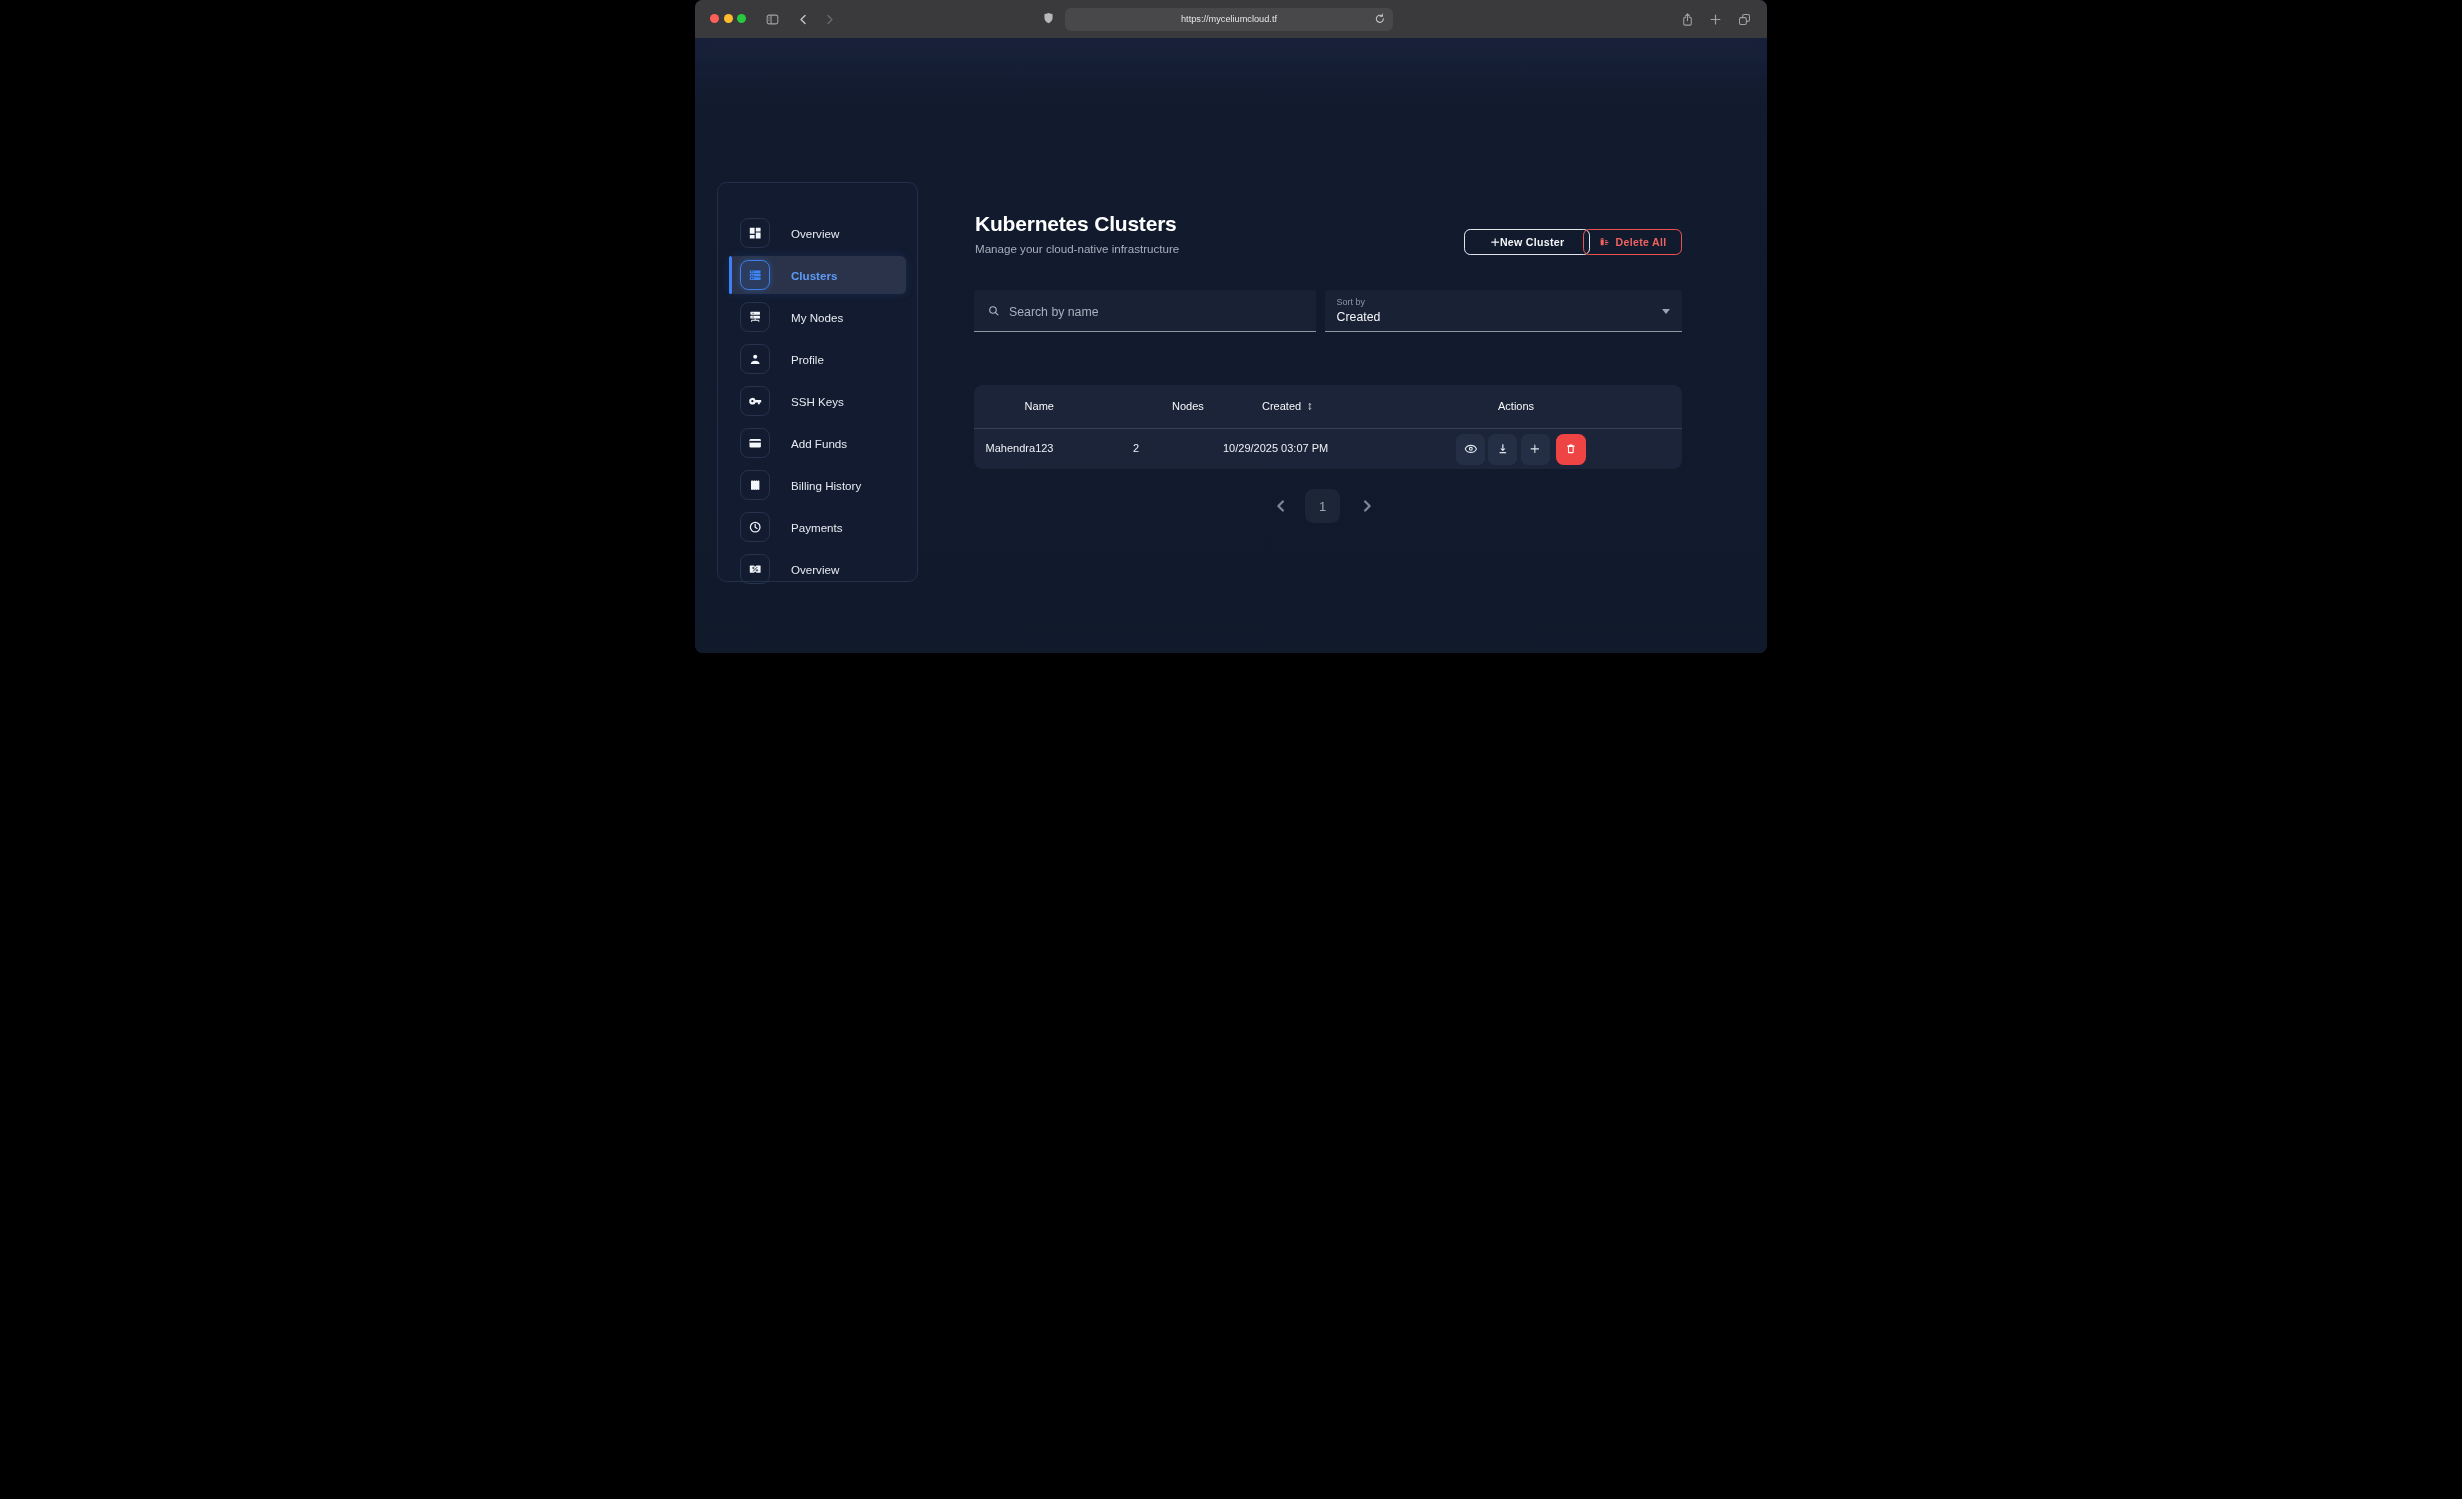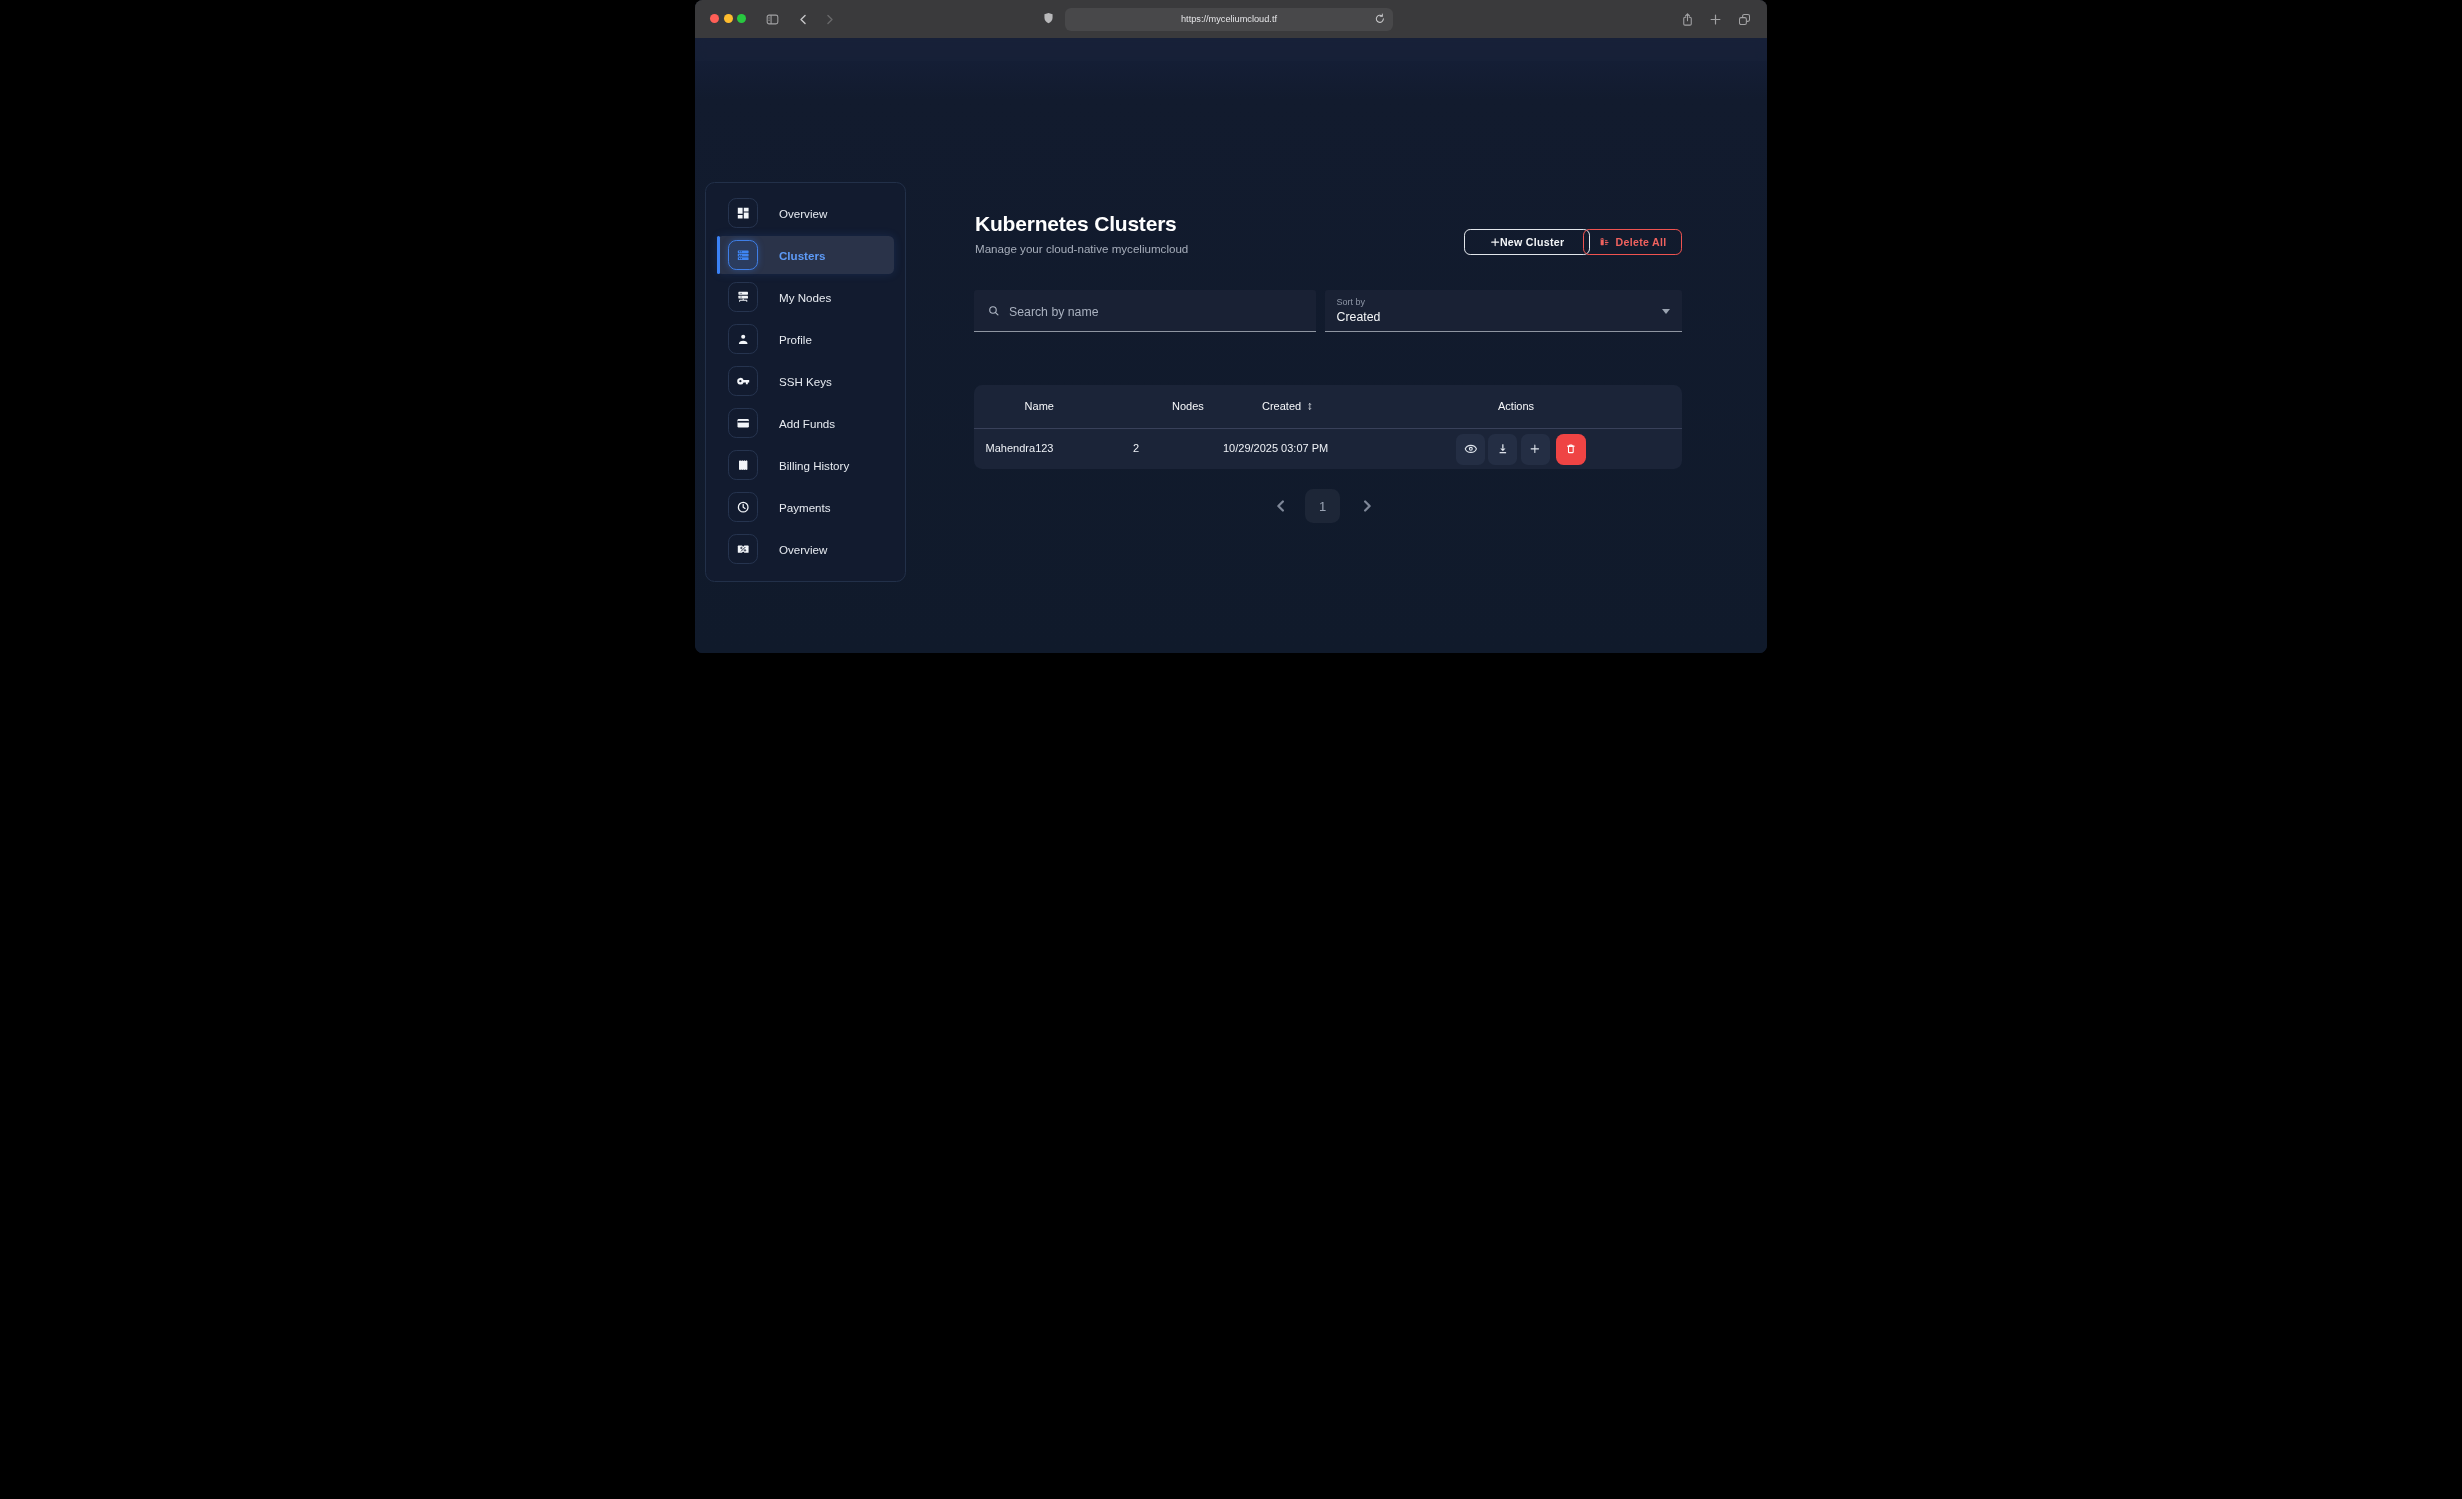--- a/index.html
+++ b/index.html
@@ -20,21 +20,21 @@
   .urlbar .reload svg{width:13.7px;height:13.7px;}
 
   
   .page{position:absolute;top:38px;left:0;right:0;bottom:0;background:linear-gradient(180deg,#16203a 0%,#121b2e 62px,#101a2b 100%);}
   .blurband{position:absolute;top:0;left:0;right:0;height:22.6px;background:rgba(24,33,56,.66);backdrop-filter:blur(4.8px);-webkit-backdrop-filter:blur(4.8px);z-index:5;}
 
   .hero-title{position:absolute;top:13.7px;left:0;right:0;text-align:center;color:#fff;font-size:30px;font-weight:700;letter-spacing:-0.3px;z-index:2;text-shadow:0 0 12.3px rgba(120,150,220,.25);}
   .hero-sub{position:absolute;top:66px;left:0;right:0;text-align:center;color:#dde2ea;font-size:15.7px;font-weight:400;}
 
   
-  .sidebar{position:absolute;left:10px;top:144px;width:201px;height:400px;border:0.7px solid #223049;border-radius:9.6px;background:#121b2f;box-sizing:border-box;padding-top:9px;}
+  .sidebar{position:absolute;left:22px;top:144px;width:201px;height:400px;border:0.7px solid #223049;border-radius:9.6px;background:#121b2f;box-sizing:border-box;padding-top:29px;}
   .side-item{position:relative;height:42px;display:flex;align-items:center;cursor:default;}
   .tile{position:absolute;left:22px;width:30px;height:30px;border:0.7px solid #26344f;border-radius:8.2px;display:flex;align-items:center;justify-content:center;color:#f2f5f9;box-sizing:border-box;}
   .tile svg{width:14.4px;height:14.4px;display:block;}
   .side-label{position:absolute;left:73px;color:#e7ebf1;font-size:11.6px;}
   .side-item.active{margin:2.1px 11px;height:38px;background:#2a3349;border-radius:5.5px;box-shadow:0 0 9.6px rgba(59,130,246,.15);}
   .side-item.active::before{content:"";position:absolute;left:0;top:0;bottom:0;width:2.7px;border-radius:2.1px;background:#3b82f6;}
   .side-item.active .tile{left:11px;border:1px solid #3f7fe8;background:rgba(59,130,246,.12);color:#3f86f4;box-shadow:0 0 6.8px rgba(59,130,246,.35);}
   .side-item.active .side-label{left:62px;color:#5e9bf7;font-weight:700;}
 
   
@@ -254,21 +254,21 @@
                 <circle cx="15" cy="14" r="1.2"></circle>
                 <path d="M15.6 8.4 8.4 15.6"></path>
               </g>
           </svg>
         </span>
         <span class="side-label">Overview</span>
       </div>
     </nav>
 
     <h1 class="main-title" style="margin:0">Kubernetes Clusters</h1>
-    <div class="main-sub">Manage your cloud-native myceliumcloud</div>
+    <div class="main-sub">Manage your cloud-native infrastructure</div>
 
     <button class="btn newc">
       <svg width="10.3" height="10.3" viewBox="0 0 24 24" fill="none" stroke="currentColor" stroke-width="2.6" stroke-linecap="round">
           <path d="M12 4v16M4 12h16"></path>
         </svg>
       <span>New Cluster</span>
     </button>
 
     <button class="btn delall">
       <svg width="11.6" height="11.6" viewBox="0 0 24 24" fill="currentColor">

